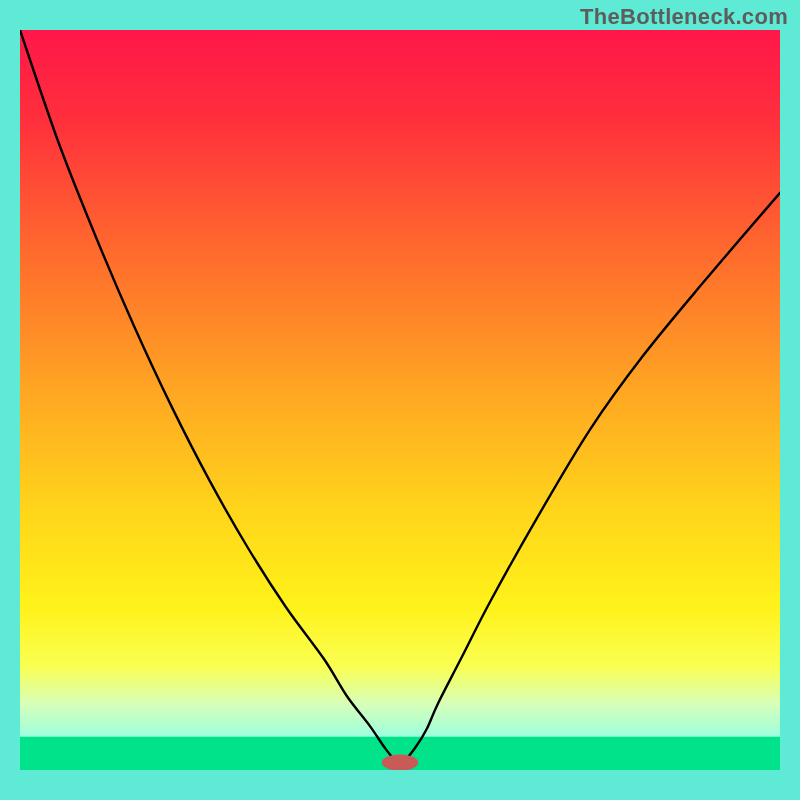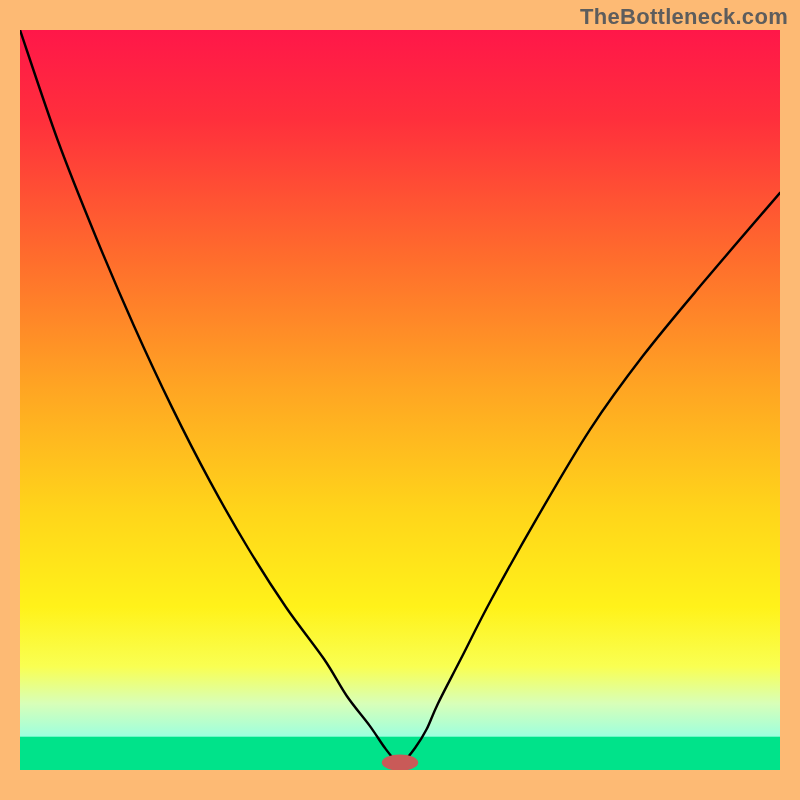--- a/index.html
+++ b/index.html
@@ -8,21 +8,21 @@
     width: 800px;
     height: 800px;
     background: #000;
     font-family: Arial, Helvetica, sans-serif;
     overflow: hidden;
   }
   .frame {
     position: relative;
     width: 800px;
     height: 800px;
-    background: #fdba74;
+    background: #5eead4;
   }
   .watermark {
     position: absolute;
     top: 4px;
     right: 12px;
     color: #5d5d5d;
     font-size: 22px;
     font-weight: 600;
     letter-spacing: 0.3px;
     z-index: 10;

